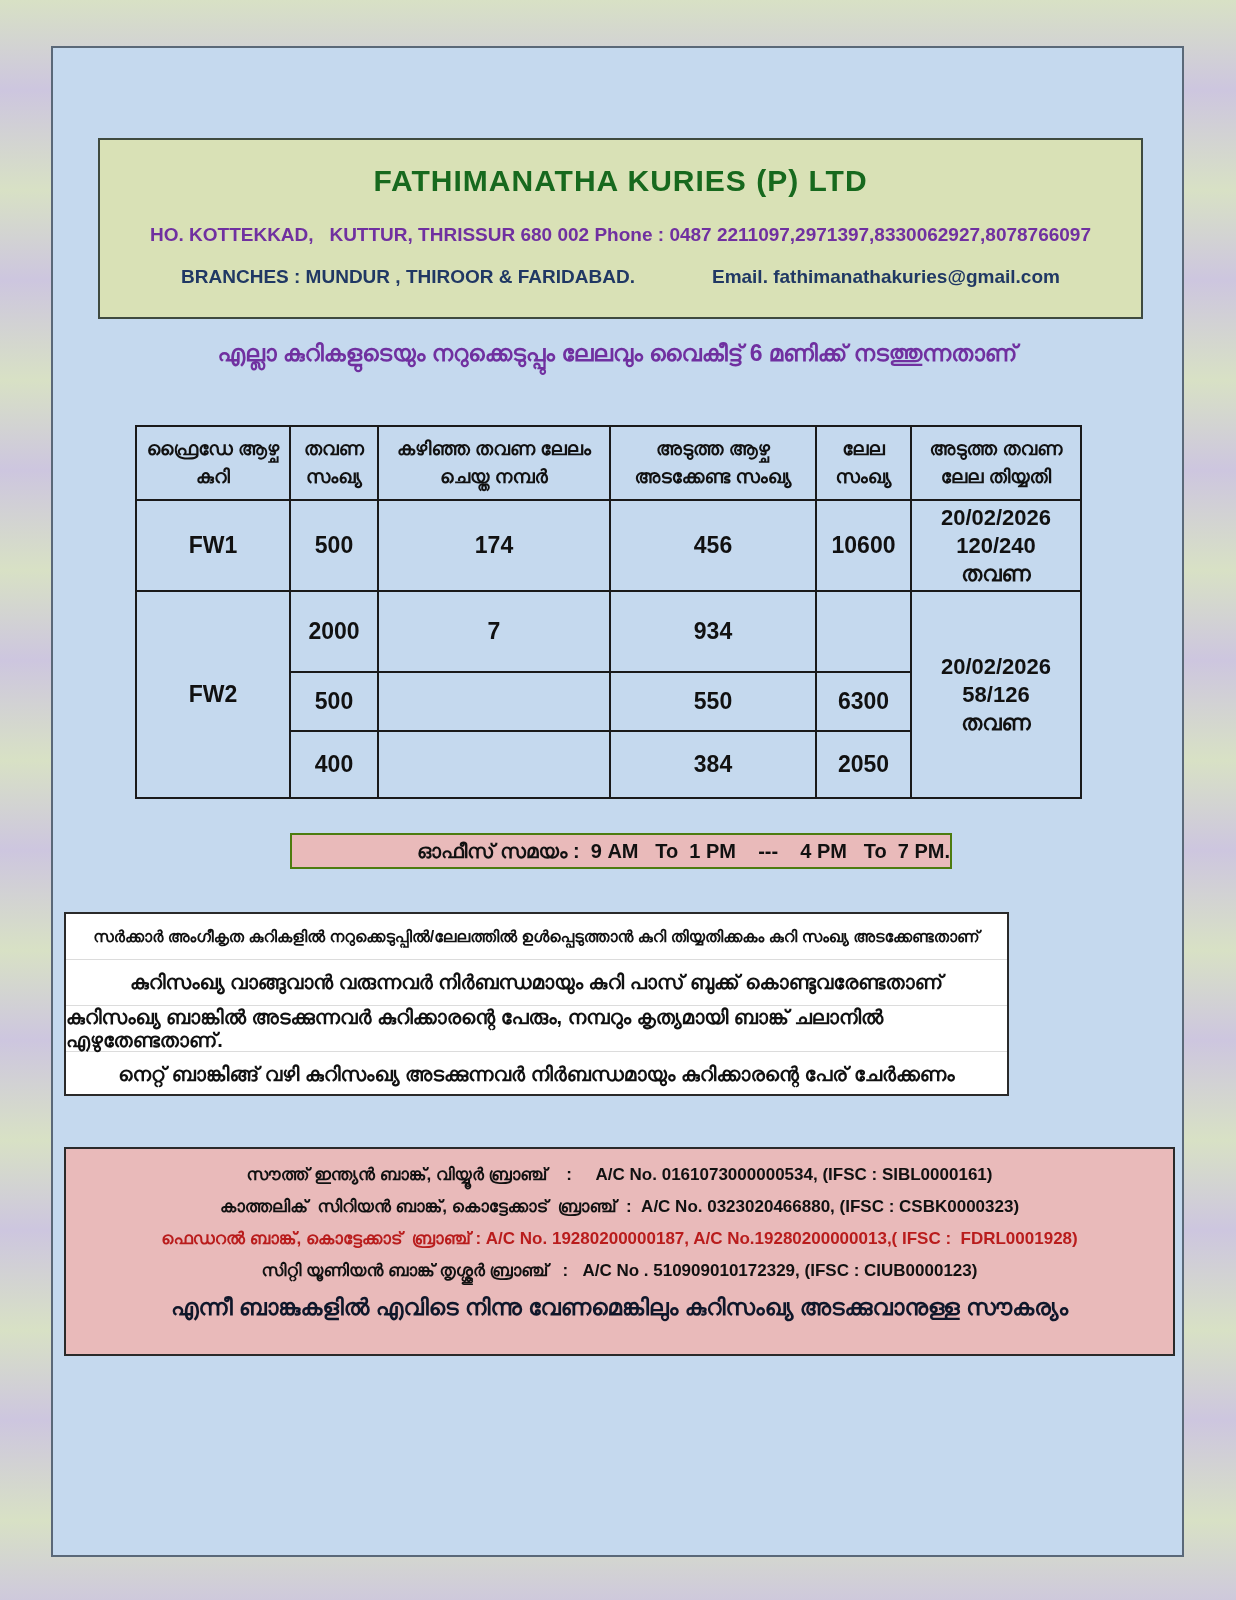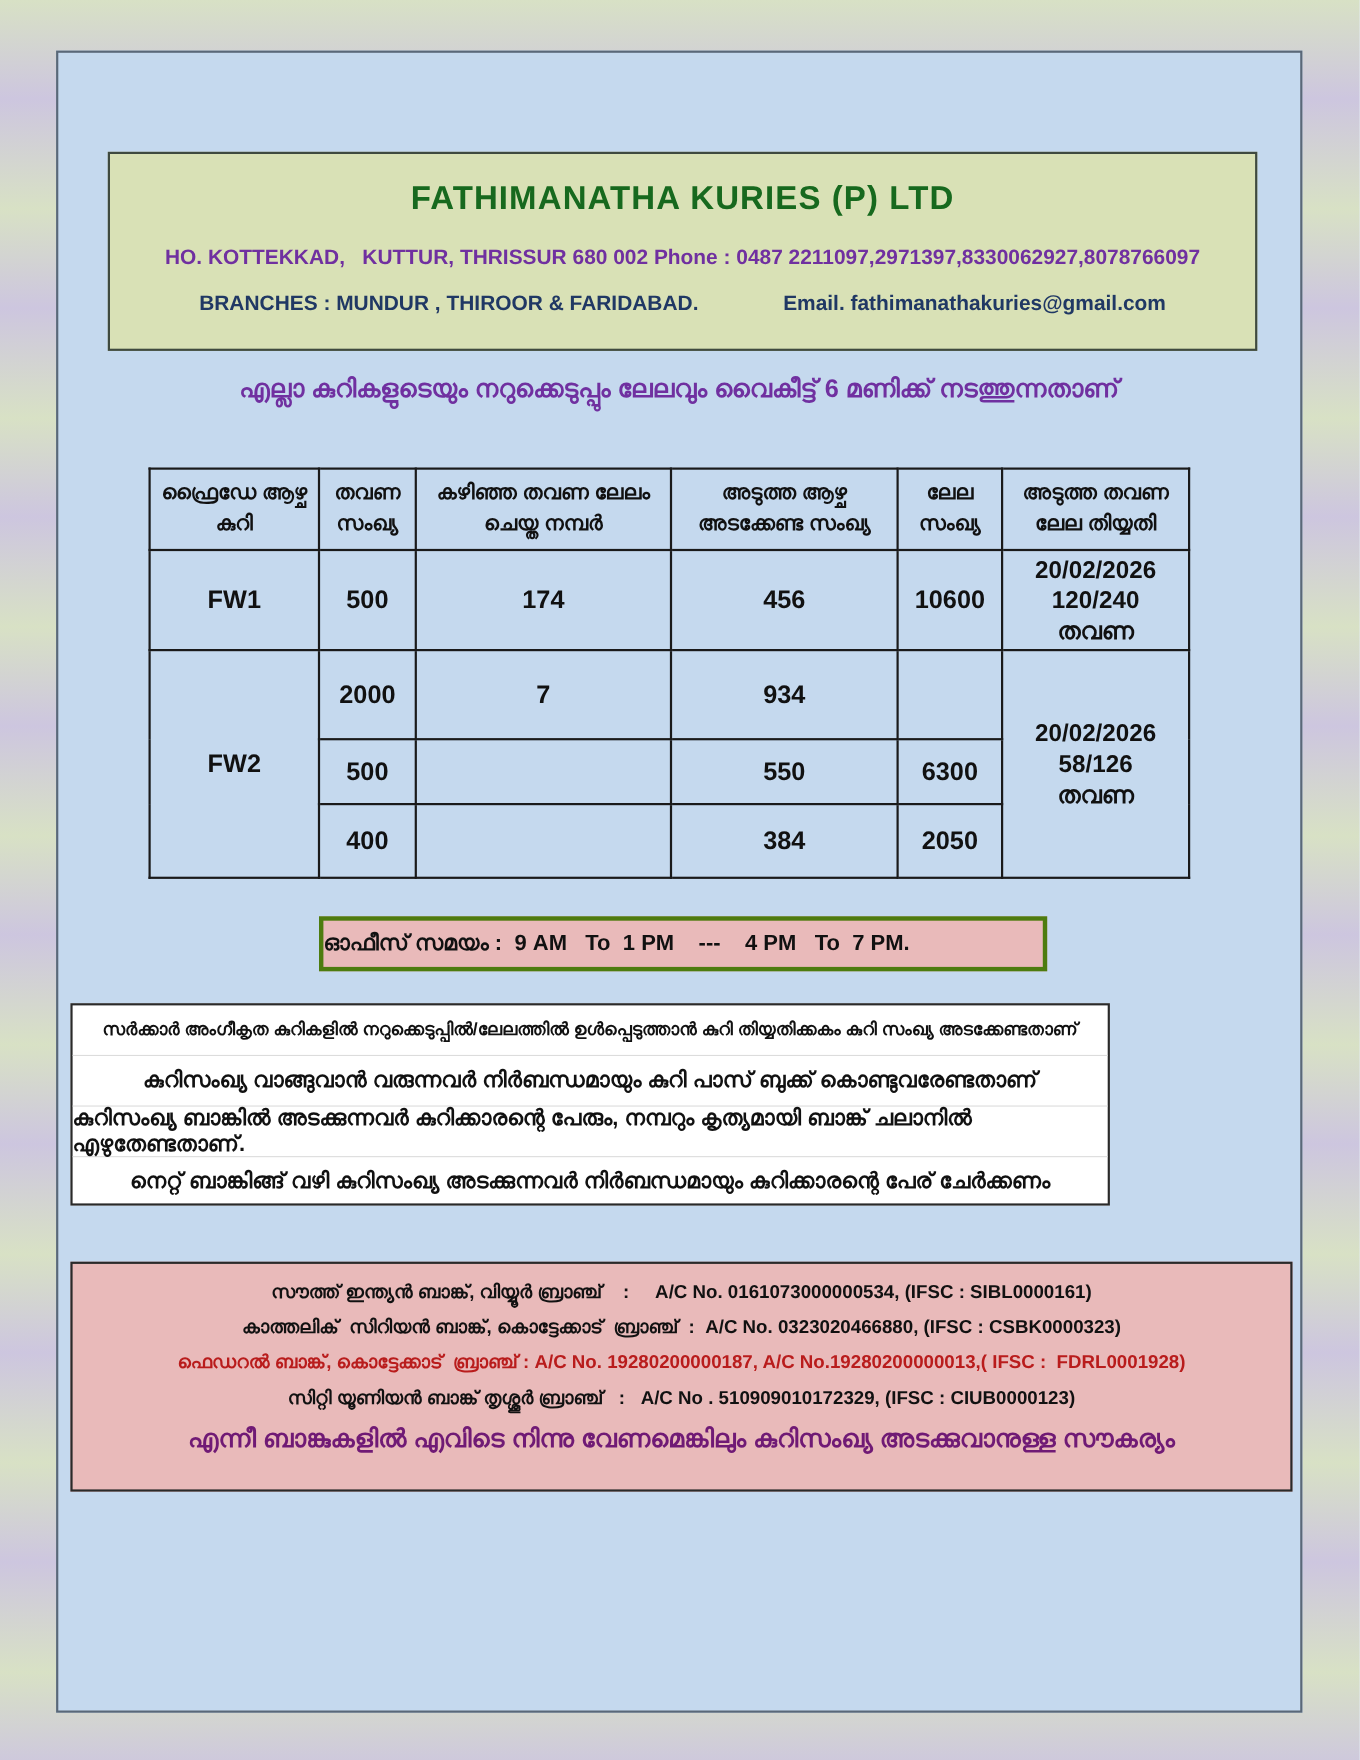--- a/index.html
+++ b/index.html
@@ -40,23 +40,23 @@
   }
   .kuri-table th,.kuri-table td{
     border:2px solid #1a1a1a;text-align:center;vertical-align:middle;
     padding:0 4px;box-sizing:border-box;color:#111;
   }
   .kuri-table th{font-size:19px;font-weight:bold;line-height:1.5;}
   .kuri-table td{font-size:23px;font-weight:bold;}
   .date-cell div{line-height:28px;font-size:22px;font-weight:bold;}
   
   .office-box{
-    position:absolute;left:237px;top:785px;width:662px;height:50px;
-    background:#e9baba;border:4px solid #4d7c0f;box-sizing:border-box;
-    display:flex;align-items:center;justify-content:flex-start;
+    position:absolute;left:237px;top:785px;width:662px;height:36px;
+    background:#e9baba;border:2px solid #4d7c0f;box-sizing:border-box;
+    display:flex;align-items:center;justify-content:flex-end;
     font-size:20px;font-weight:bold;color:#111;white-space:pre;
   }
   
   .notice-box{
     position:absolute;left:11px;top:864px;width:945px;height:184px;
     background:#ffffff;border:2px solid #2a2a2a;box-sizing:border-box;
   }
   .notice-row{
     height:45px;display:flex;align-items:center;justify-content:center;
     border-bottom:1px solid #dcdcdc;color:#111;font-weight:bold;
@@ -70,21 +70,21 @@
     background:#e9baba;border:2px solid #2a2a2a;box-sizing:border-box;
     padding-top:10px;
   }
   .bank-line{
     height:32px;display:flex;align-items:center;justify-content:center;
     font-size:17px;font-weight:bold;white-space:pre;
   }
   .bank-line.tone-black{color:#111111;}
   .bank-line.tone-purple{color:#7030a0;}
   .bank-line.tone-magenta{color:#b91c1c;}
-  .bank-line.footer{height:40px;font-size:23px;color:#701a75;}
+  .bank-line.footer{height:40px;font-size:23px;color:#0f172a;}
 </style>
 </head>
 <body>
 
 <div class="page">
 
   <div class="header-box">
     <div class="company-name">FATHIMANATHA  KURIES  (P)  LTD</div>
     <div class="company-phone">HO. KOTTEKKAD,   KUTTUR, THRISSUR 680 002 Phone : 0487 2211097,2971397,8330062927,8078766097</div>
     <div class="company-branches-line">

